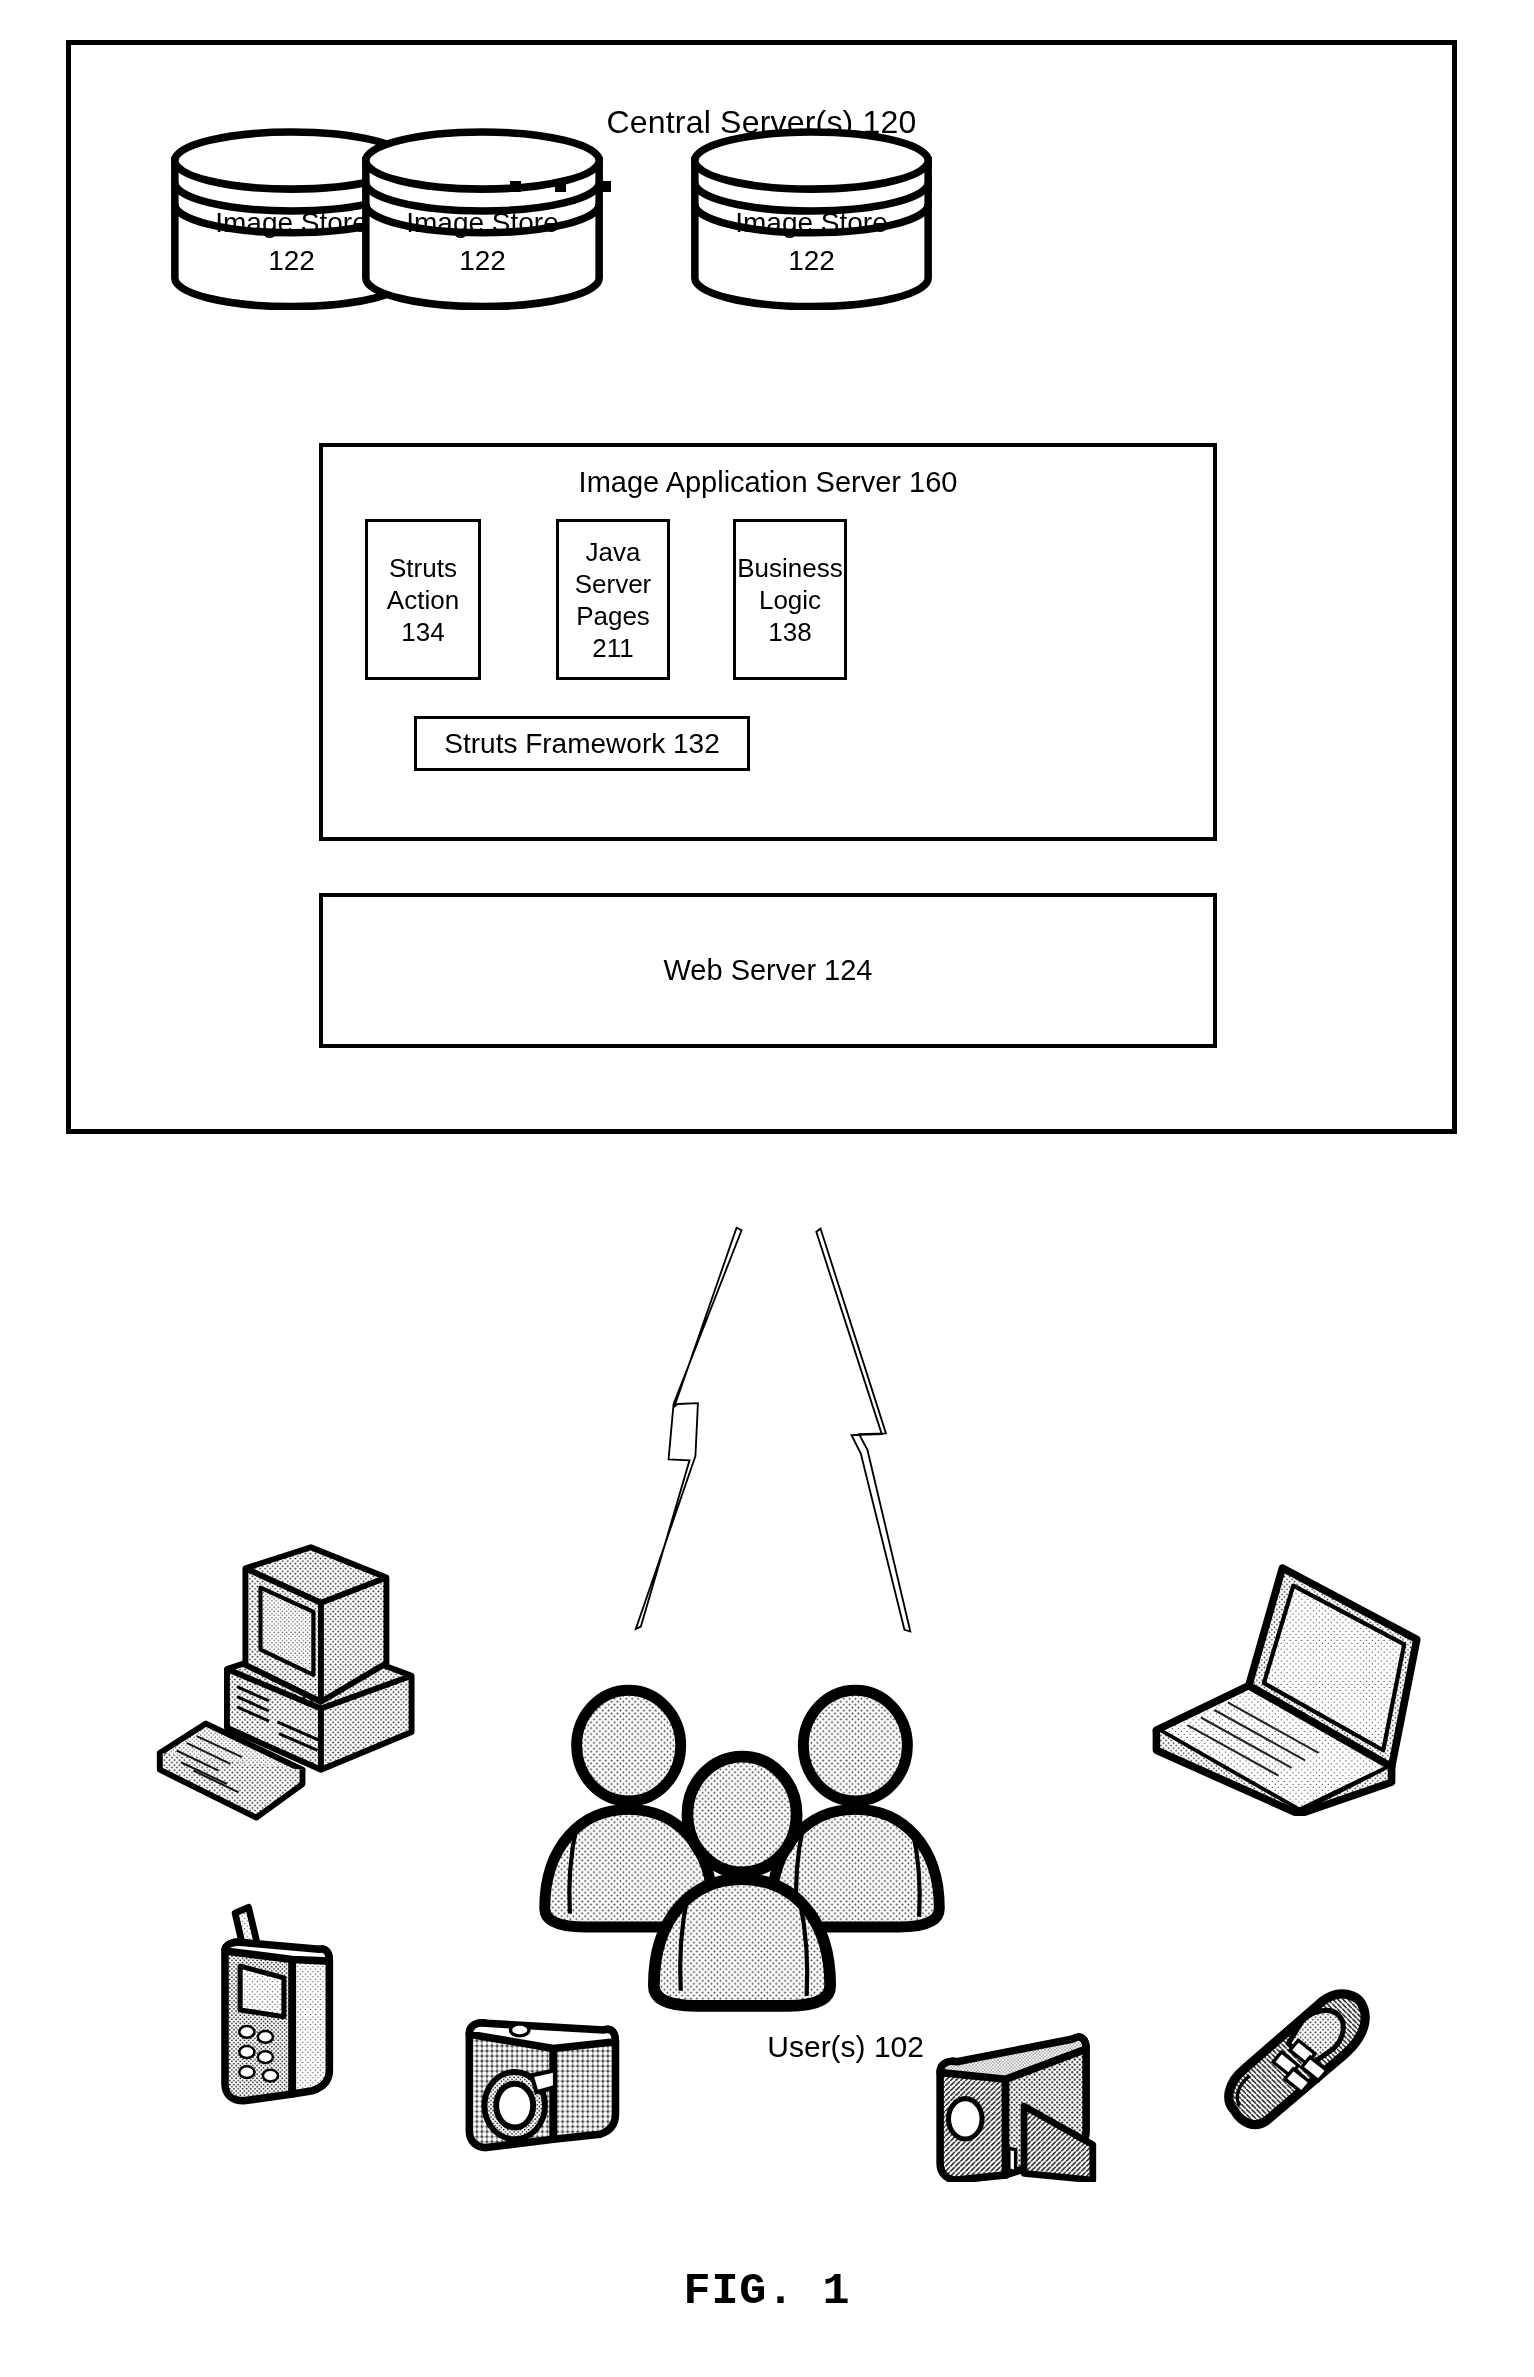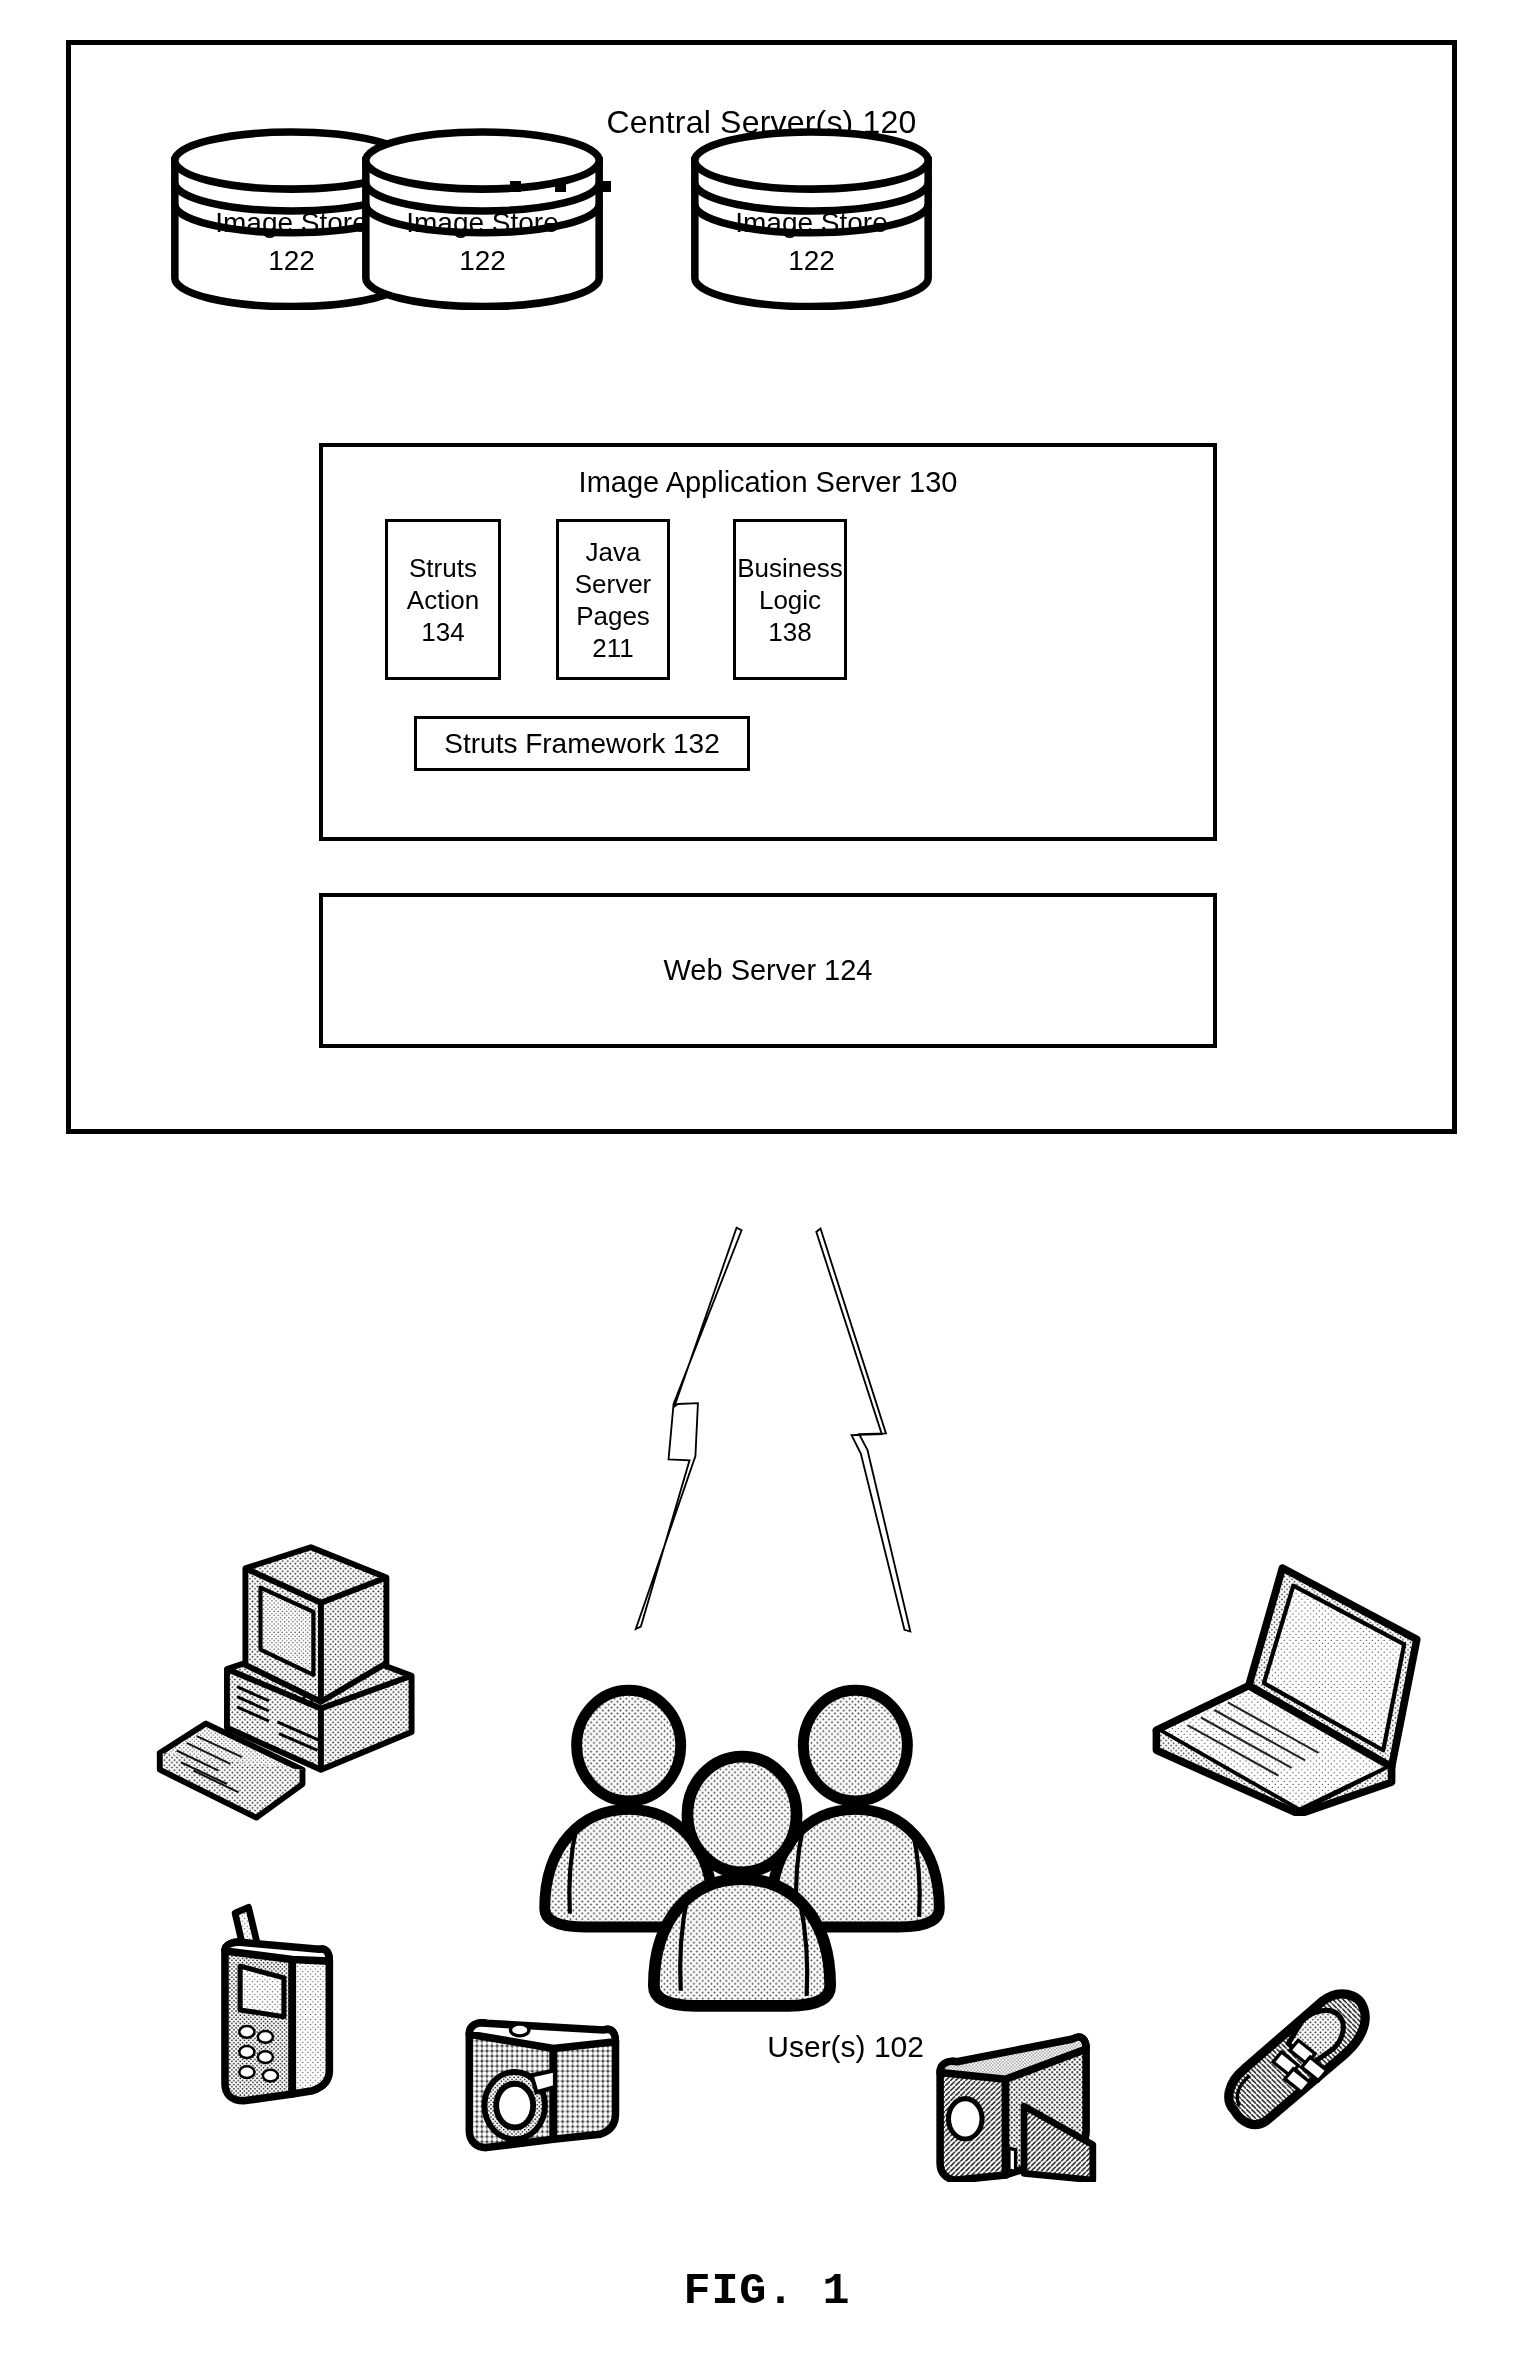--- a/index.html
+++ b/index.html
@@ -111,21 +111,21 @@
     box-sizing: border-box;
     background: #fff;
     display: flex;
     align-items: center;
     justify-content: center;
     text-align: center;
     font-size: 26px;
     line-height: 32px;
     white-space: pre-line;
   }
-  .module-box.m1 { left: 42px;  top: 0; width: 116px; height: 161px; margin-left: 20px; }
+  .module-box.m1 { left: 42px;  top: 0; width: 116px; height: 161px; }
   .module-box.m2 { left: 233px; top: 0; width: 114px; height: 161px; }
   .module-box.m3 { left: 410px; top: 0; width: 114px; height: 161px; }
 
   .framework-box {
     position: absolute;
     left: 91px;
     top: 269px;
     width: 336px;
     height: 55px;
     border: 3.4px solid #000;
@@ -247,21 +247,21 @@
         <path d="M8 72 A139 34 0 0 0 286 72" fill="none" stroke="#000000" stroke-width="9"></path>
         <path d="M8 98 A139 34 0 0 0 286 98" fill="none" stroke="#000000" stroke-width="9"></path>
       </svg>
       <div class="cyl-label">
         <span>Image Store</span><br>
         <span>122</span>
       </div>
     </div>
 
     <div class="app-server">
-      <div class="app-server-title">Image Application Server 130</div>
+      <div class="app-server-title">Image Application Server 160</div>
 
       <div class="module-row">
         <div class="module-box m1">Struts
 Action
 134</div>
         <div class="module-box m2">Java
 Server
 Pages
 211</div>
         <div class="module-box m3">Business

